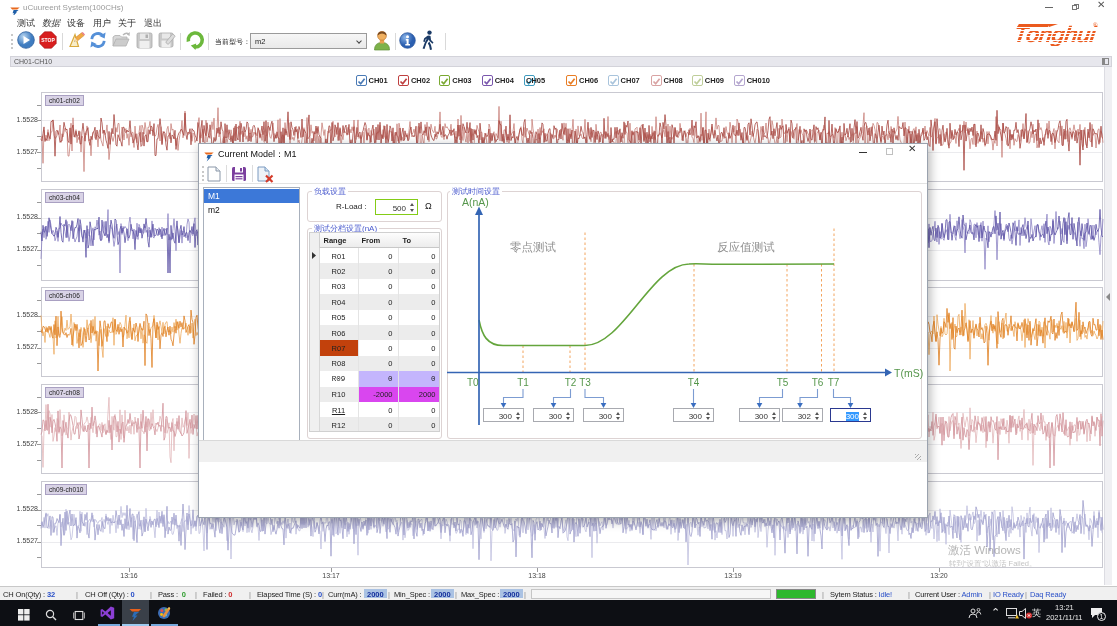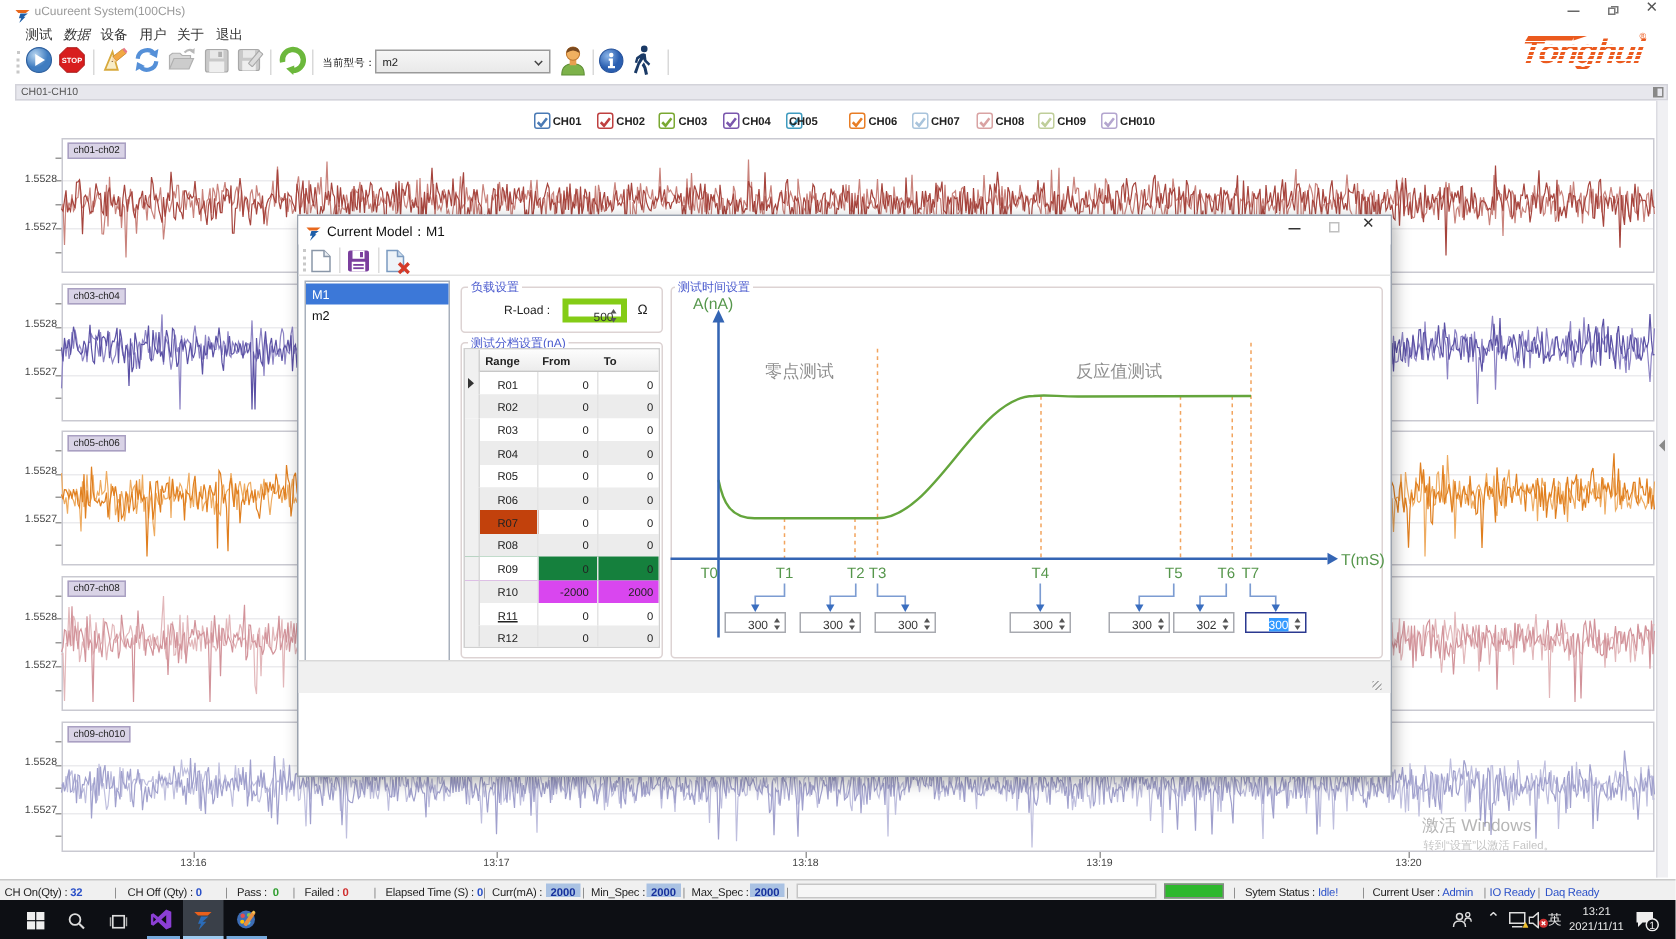--- a/index.html
+++ b/index.html
@@ -390,21 +390,21 @@
         </svg></div>
   </div>
   <div id="dlist">
       <div class="sel">M1</div>
       <div class="unsel">m2</div>
     </div>
 
   <div class="grp" style="left:108px;top:47px;width:135px;height:31px;"></div>
   <div class="glab" style="left:113px;top:42px;">负载设置</div>
   <div class="abs" style="left:127px;top:58px;font-size:8px;color:#222;margin-left:10px;">R-Load :</div>
-  <div class="spin" style="left:176px;top:55px;width:43px;height:16px;border:4px solid #84cc16;">
+  <div class="spin" style="left:176px;top:55px;width:43px;height:16px;border:1px solid #84cc16;">
     <div class="spv" style="top:4px;width:30px;">500</div>
     <div class="sbtn" style="top:1.5px;">
         <div class="sup"></div>
         <div class="sdn"></div>
       </div>
   </div>
   <div class="abs" style="left:226px;top:57px;font-size:9px;color:#222;">Ω</div>
 
   <div class="grp" style="left:108px;top:84px;width:135px;height:211px;"></div>
   <div class="glab" style="left:113px;top:79px;">测试分档设置(nA)</div>
@@ -458,21 +458,21 @@
         <div class="tc1" style="background:#c2410c;">R07</div>
 <div class="tc2">0</div>
         <div class="tc3">0</div>
       </div>
       <div class="trow" style="top:122.8px;background:#ececec;">
 <div class="tc0"></div>
         <div class="tc1" style="background:#ececec;">R08</div>
 <div class="tc2">0</div>
         <div class="tc3">0</div>
       </div>
-      <div class="trow" style="top:138.2px;background:#15803d;">
+      <div class="trow" style="top:138.2px;background:#c4b5fd;font-family:Liberation Mono, monospace;">
 <div class="tc0"></div>
         <div class="tc1" style="background:#fff;">R09</div>
 <div class="tc2">0</div>
         <div class="tc3">0</div>
       </div>
       <div class="trow" style="top:153.6px;background:#d946ef;">
 <div class="tc0"></div>
         <div class="tc1" style="background:#ececec;">R10</div>
 <div class="tc2">-2000</div>
         <div class="tc3">2000</div>

